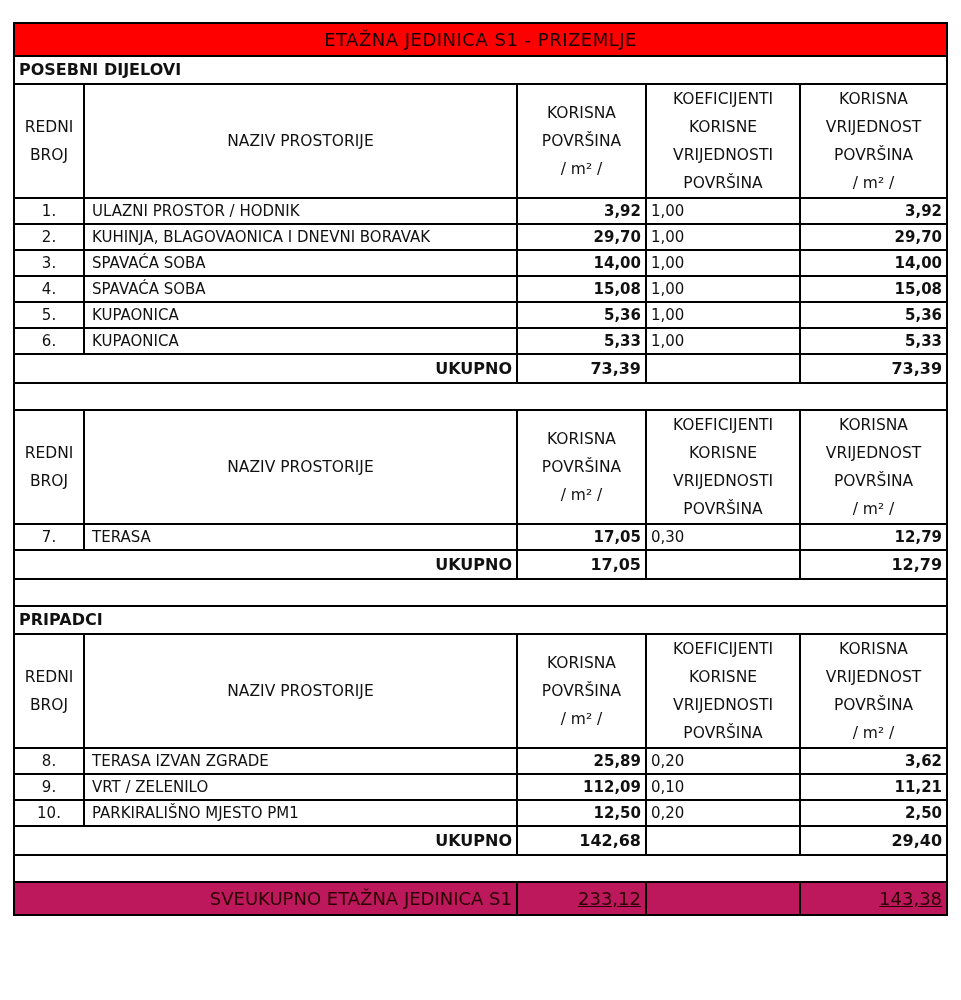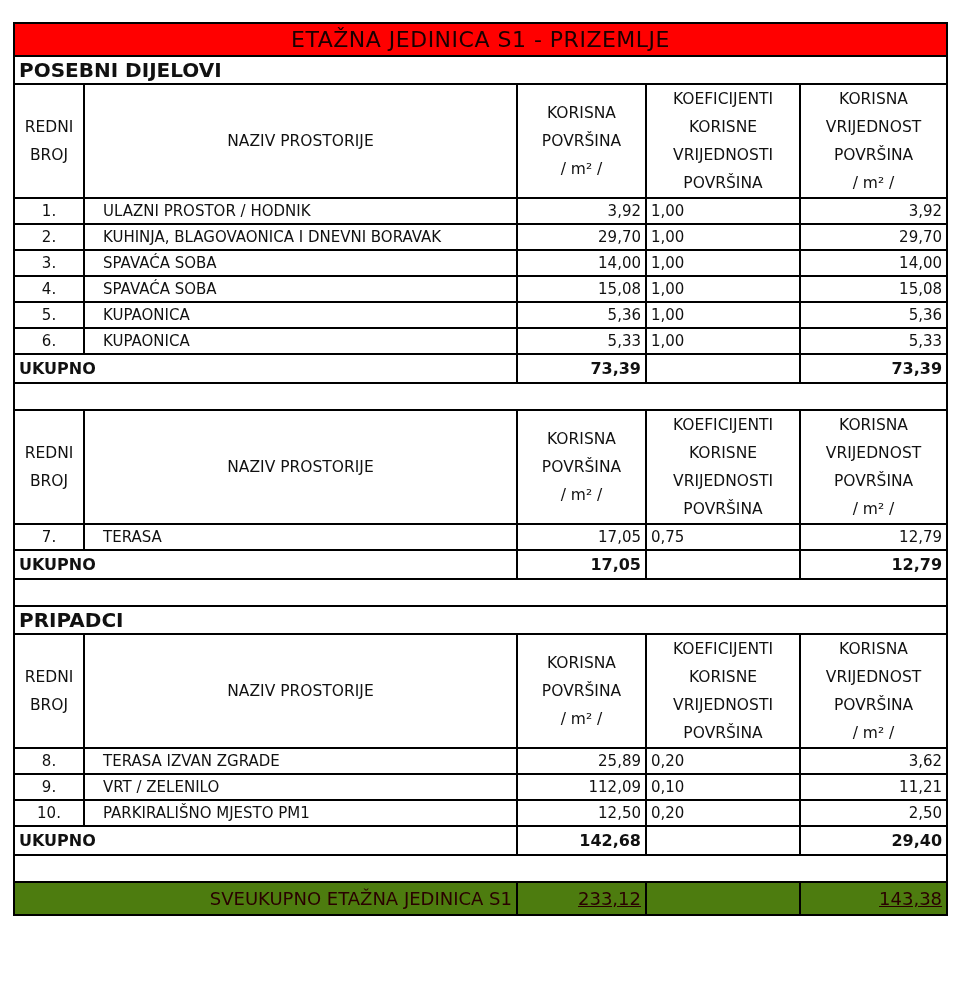--- a/index.html
+++ b/index.html
@@ -1,33 +1,33 @@
 <!DOCTYPE html>
 <html><head>
 <meta charset="utf-8">
 <style>
   html, body { margin: 0; padding: 0; background: #ffffff; }
   body { width: 961px; height: 1000px; position: relative; overflow: hidden;
          font-family: "DejaVu Sans", sans-serif; color: #111; }
   .sheet { position: absolute; left: 13px; top: 22px; width: 933px; }
   table { border-collapse: collapse; width: 933px; table-layout: fixed; }
   td { border: 2px solid #000; padding: 0 4px; font-size: 15px; line-height: 1; overflow: hidden; white-space: nowrap; }
-  .title td { background: #ff0000; height: 31px; text-align: center; font-size: 22px; letter-spacing: 0.5px; color: #1a0000; }
-  .section td { height: 26px; font-weight: bold; font-size: 20px; text-align: left; }
+  .title td { background: #ff0000; height: 31px; text-align: center; font-size: 18px; letter-spacing: 0.5px; color: #1a0000; }
+  .section td { height: 26px; font-weight: bold; font-size: 16px; text-align: left; }
   .hdr td { height: 110px; text-align: center; vertical-align: middle; white-space: normal; line-height: 28px; font-size: 15.5px; }
   .row td { height: 24px; }
   .row td.num { text-align: center; }
-  .row td.name { text-align: left; padding-left: 18px; }
-  .row td.val { text-align: right; }
+  .row td.name { text-align: left; padding-left: 7px; }
+  .row td.val { text-align: right; font-weight: bold; }
   .row td.coef { text-align: left; }
   .total td { height: 27px; font-weight: bold; font-size: 16px; }
-  .total td.lbl { }
+  .total td.lbl { text-align: right; }
   .total td.val { text-align: right; }
   .blank td { height: 25px; }
-  .grand td { background: #4d7c0f; height: 31px; font-size: 18px; color: #2a0000; }
+  .grand td { background: #be185d; height: 31px; font-size: 18px; color: #2a0000; }
   .grand td.lbl { text-align: right; }
   .grand td.val { text-align: right; text-decoration: underline; }
   .ml { display: block; }
 </style>
 </head>
 <body>
 
 <div class="sheet">
 <table>
   <colgroup>
@@ -143,21 +143,21 @@
             <span class="ml">KORISNA</span>
             <span class="ml">VRIJEDNOST</span>
             <span class="ml">POVRŠINA</span>
             <span class="ml">/ m² /</span>
           </td>
     </tr>
     <tr class="row">
       <td class="num">7.</td>
       <td class="name">TERASA</td>
       <td class="val">17,05</td>
-      <td class="coef">0,75</td>
+      <td class="coef">0,30</td>
       <td class="val">12,79</td>
     </tr>
     <tr class="total">
       <td colspan="2" class="lbl">UKUPNO</td>
       <td class="val">17,05</td>
       <td></td>
       <td class="val">12,79</td>
     </tr>
     <tr class="blank">
           <td colspan="5"></td>

